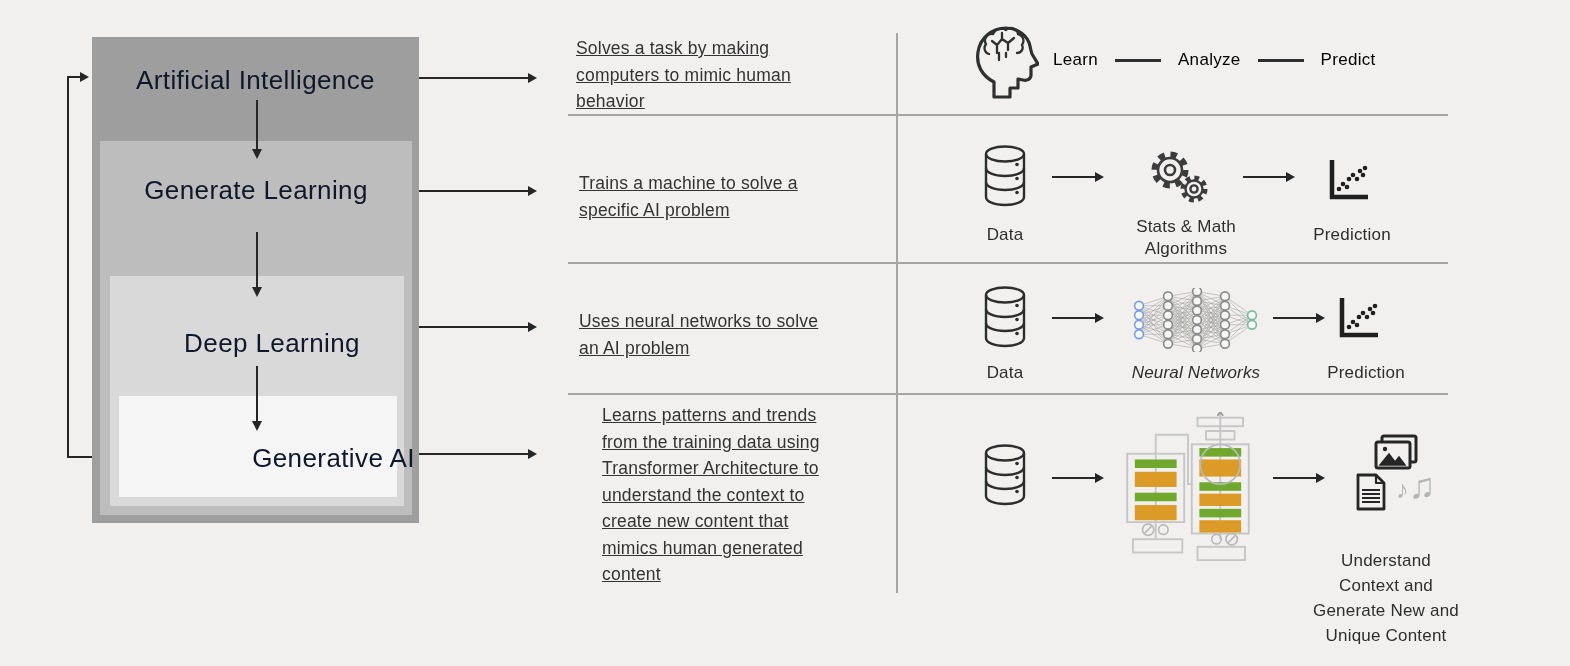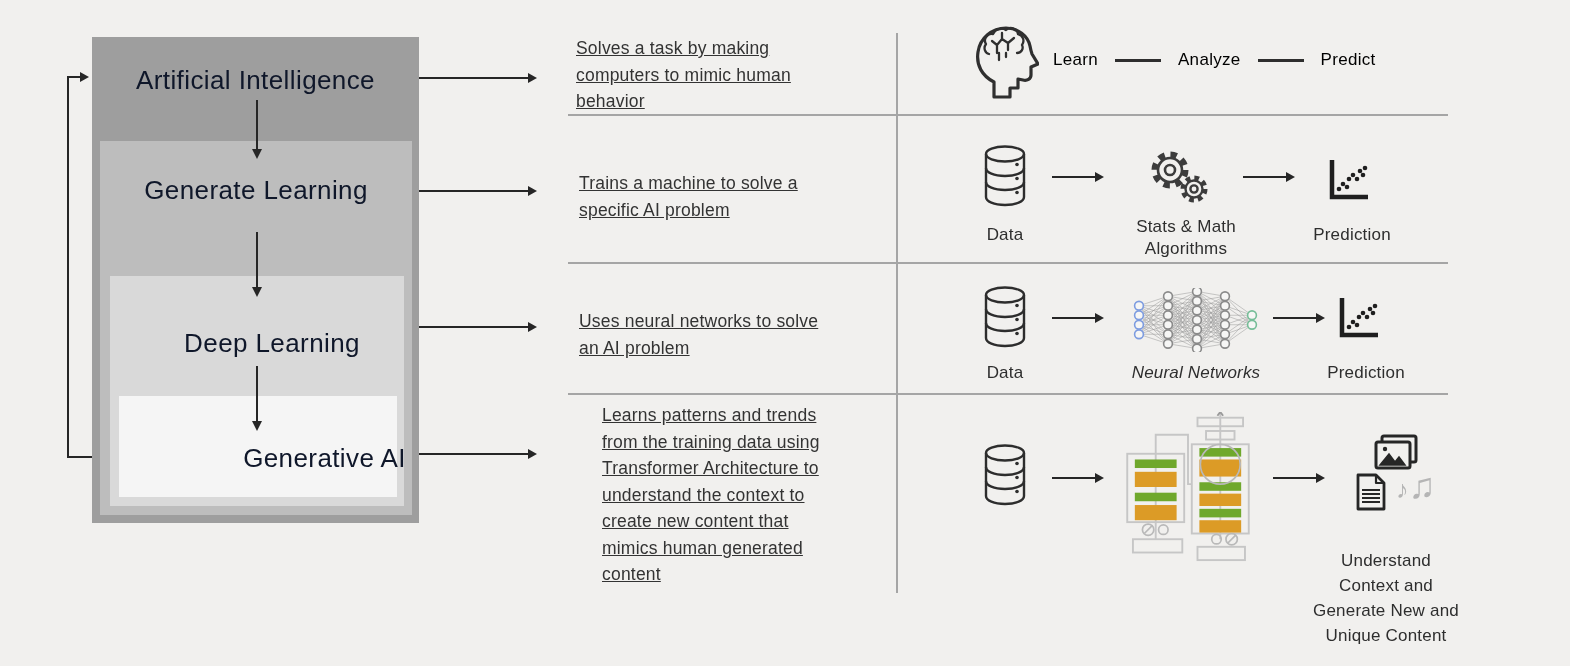--- a/index.html
+++ b/index.html
@@ -30,21 +30,21 @@
   <div class="bracket" style="left:67px;top:456px;width:26px;height:2px;"></div>
 
   <div class="abs" style="left: 92px; top: 37px; width: 327px; height: 486px; background: rgb(158, 158, 158);"></div>
   <div class="abs" style="left: 100px; top: 141px; width: 312px; height: 374px; background: rgb(189, 189, 189);"></div>
   <div class="abs" style="left: 110px; top: 276px; width: 294px; height: 230px; background: rgb(217, 217, 217);"></div>
   <div class="abs" style="left: 119px; top: 396px; width: 278px; height: 101px; background: rgb(245, 245, 245);"></div>
 
   <div class="layer-label" style="left:92px;top:65px;width:327px;">Artificial Intelligence</div>
   <div class="layer-label" style="left:100px;top:175px;width:312px;">Generate Learning</div>
   <div class="layer-label" style="left:110px;top:328px;width:252px;margin-left:36px;">Deep Learning</div>
-  <div class="layer-label" style="left:127px;top:443px;width:299px;padding-left:48px;">Generative AI</div>
+  <div class="layer-label" style="left:136px;top:443px;width:299px;padding-left:48px;">Generative AI</div>
 
   <div class="v-arrow" style="left:256px;top:100px;height:50px;"></div>
   <div class="v-arrow" style="left:256px;top:232px;height:56px;"></div>
   <div class="v-arrow" style="left:256px;top:366px;height:56px;"></div>
 
   <div class="h-arrow" style="left:419px;top:77px;width:110px;"></div>
   <div class="h-arrow" style="left:419px;top:190px;width:110px;"></div>
   <div class="h-arrow" style="left:419px;top:326px;width:110px;"></div>
   <div class="h-arrow" style="left:419px;top:453px;width:110px;"></div>
 

